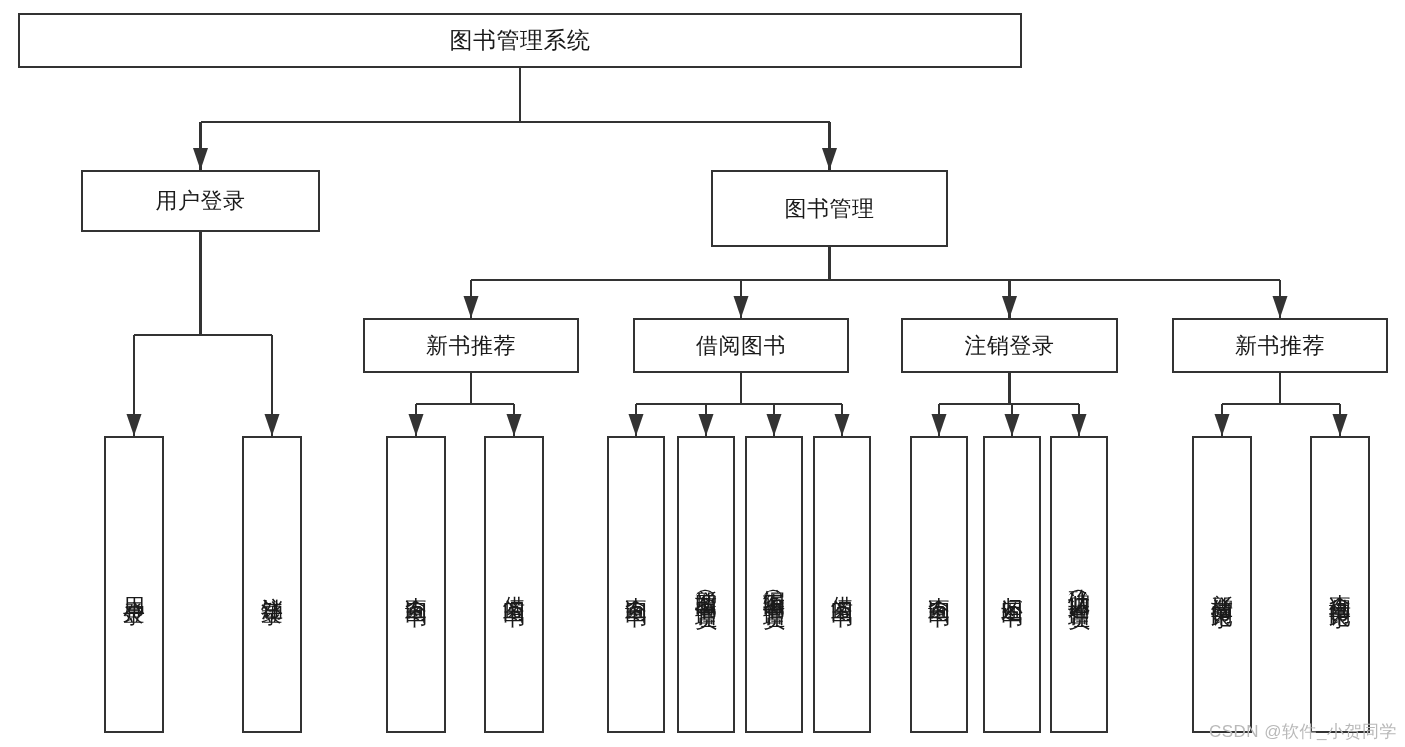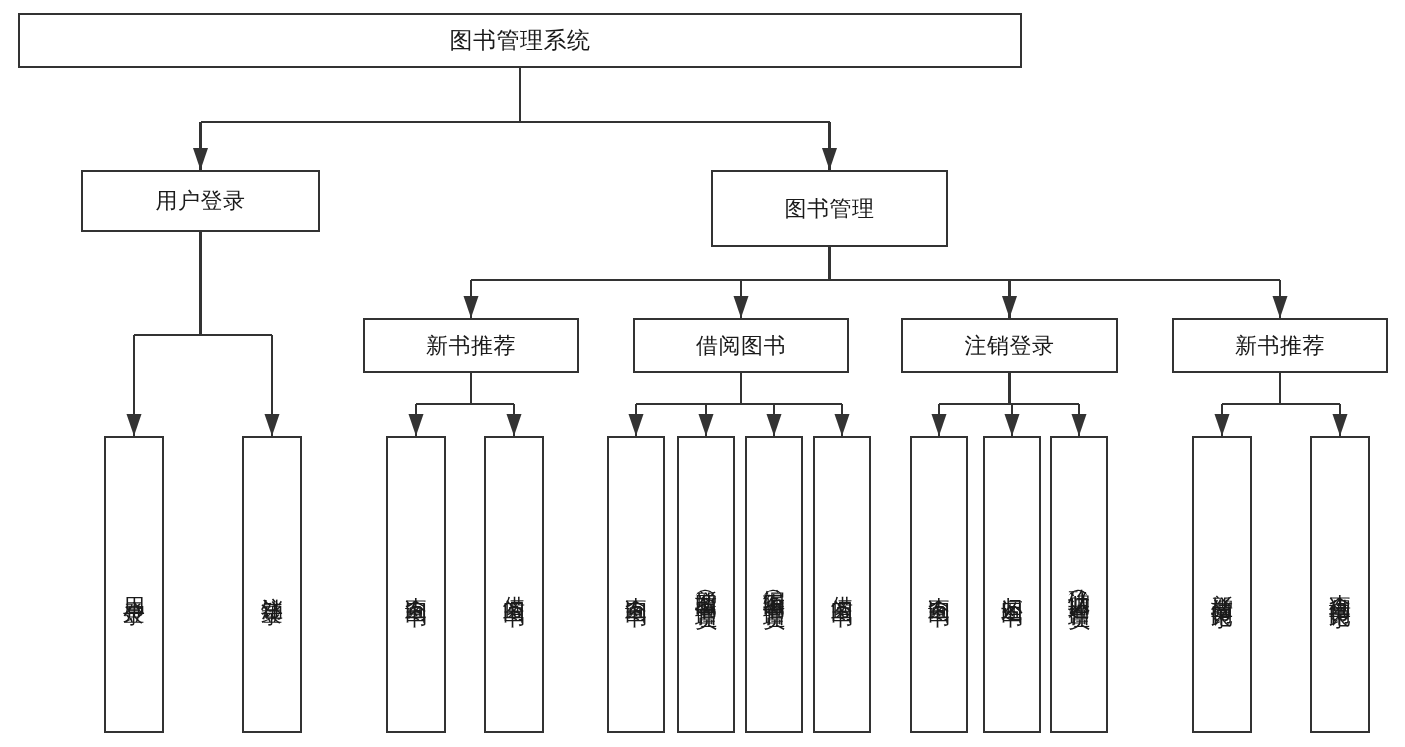--- a/index.html
+++ b/index.html
@@ -178,13 +178,14 @@
       <div class="node-box vertical" style="left: 1050px; top: 436px; width: 58px; height: 297px;">
         <span class="node-label">确认归还（管理员）</span>
       </div>
       <div class="node-box vertical" style="left: 1192px; top: 436px; width: 60px; height: 297px;">
         <span class="node-label">新增借阅记录</span>
       </div>
       <div class="node-box vertical" style="left: 1310px; top: 436px; width: 60px; height: 297px;">
         <span class="node-label">查询借阅记录</span>
       </div>
     </div>
+  <div id="watermark">CSDN @软件_小贺同学</div>
 </div>
 
 </body></html>

